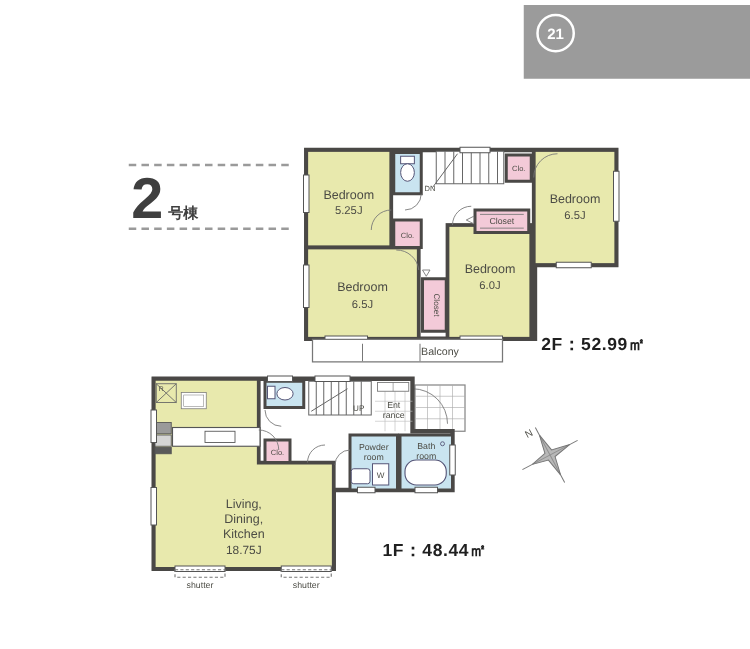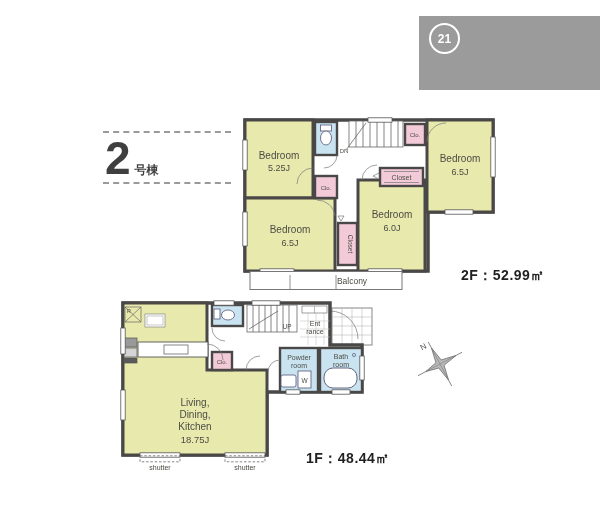--- a/index.html
+++ b/index.html
@@ -1,20 +1,20 @@
 <!DOCTYPE html>
 <html><head>
 <meta charset="utf-8">
 <style>
   html,body{margin:0;padding:0;background:#ffffff;}
   .canvas{position:relative;width:600px;height:519px;background:#fff;overflow:hidden;
           font-family:"Liberation Sans","DejaVu Sans",sans-serif;}
   .abs{position:absolute;}
   
-  .brand{left:419px;top:16px;width:181px;height:74px;background:#9b9b9b;color:#fff;
+  .brand{left:419px;top:4px;width:181px;height:59px;background:#9b9b9b;color:#fff;
          box-sizing:border-box;padding:7px 0 0 10px;}
   .brand-row{display:flex;align-items:center;gap:7px;}
   .brand-badge{width:27px;height:27px;border:2.5px solid #fff;border-radius:50%;
                display:flex;align-items:center;justify-content:center;
                font-size:12px;font-weight:bold;flex:0 0 auto;}
   .brand-name{font-size:18px;font-weight:bold;letter-spacing:1px;white-space:nowrap;}
   .brand-sub{font-size:11px;letter-spacing:2px;margin:2px 0 0 44px;white-space:nowrap;}
   
   .unit{left:103px;top:131px;width:128px;color:#3f3f3f;}
   .unit .dash{border-top:2px dashed #9a9a9a;height:0;}
@@ -117,21 +117,21 @@
     <text x="50" y="134" font-size="9" text-anchor="middle">6.5J</text>
     <text x="152" y="106" font-size="10" text-anchor="middle">Bedroom</text>
     <text x="152" y="119" font-size="9" text-anchor="middle">6.0J</text>
     <text x="175" y="25" font-size="6" text-anchor="middle">Clo.</text>
     <text x="161.5" y="67.5" font-size="7" text-anchor="middle">Closet</text>
     <text x="86" y="78" font-size="6" text-anchor="middle">Clo.</text>
     <text x="107.5" y="132" font-size="6.5" text-anchor="middle" transform="rotate(90 107.5 132)">Closet</text>
     <text x="104" y="41" font-size="6" text-anchor="middle" fill="#666">DN</text>
   </svg>
 
-  <div class="abs area-label" style="left:433px;top:267px;margin-left:28px;">2F：52.99㎡</div>
+  <div class="abs area-label" style="left:433px;top:267px;">2F：52.99㎡</div>
 
   <svg class="abs" style="left:118px;top:298px;" width="262" height="178" viewBox="0 0 262 178">
 
     <g>
       <rect x="214" y="10" width="40" height="37" fill="#fff" stroke="#888" stroke-width="1"></rect>
       <path d="M 224,10 V 47 M 234,10 V 47 M 244,10 V 47 M 214,19 H 254 M 214,28 H 254 M 214,37 H 254" stroke="#aaa" stroke-width="0.5" fill="none"></path>
       <path d="M 212,13 A 28,28 0 0 1 240,41" stroke="#777" stroke-width="0.7" fill="none"></path>
     </g>
 
     <polygon points="5,5 212,5 212,47 244,47 244,94 149,94 149,157 5,157" fill="#ffffff" stroke="#4a4846" stroke-width="3.5"></polygon>
@@ -231,21 +231,21 @@
     <text x="197" y="28" font-size="7" text-anchor="middle">Ent</text>
     <text x="197" y="36" font-size="7" text-anchor="middle">rance</text>
     <text x="104" y="66" font-size="6" text-anchor="middle">Clo.</text>
     <text x="181" y="62" font-size="7" text-anchor="middle">Powder</text>
     <text x="181" y="70" font-size="7" text-anchor="middle">room</text>
     <text x="223" y="61" font-size="7" text-anchor="middle">Bath</text>
     <text x="223" y="69" font-size="7" text-anchor="middle">room</text>
     <text x="186.5" y="84.5" font-size="6.5" text-anchor="middle">W</text>
   </svg>
 
-  <div class="abs area-label" style="left:306px;top:450px;">1F：48.44㎡</div>
+  <div class="abs area-label" style="left:306px;top:432px;">1F：48.44㎡</div>
 
   <svg class="abs" style="left:412px;top:336px;" width="56" height="56" viewBox="0 0 56 56">
     <g transform="rotate(-28 28 28)" stroke="#777" stroke-width="0.8" fill="#9a9a9a" fill-opacity="0.7">
       <line x1="28" y1="3" x2="28" y2="53"></line>
       <line x1="3" y1="28" x2="53" y2="28"></line>
       <polygon points="28,10 31,25 46,28 31,31 28,46 25,31 12,28 25,25"></polygon>
     </g>
     <text x="8" y="13" font-size="8" fill="#666" transform="rotate(-28 12 10)">N</text>
   </svg>
 

